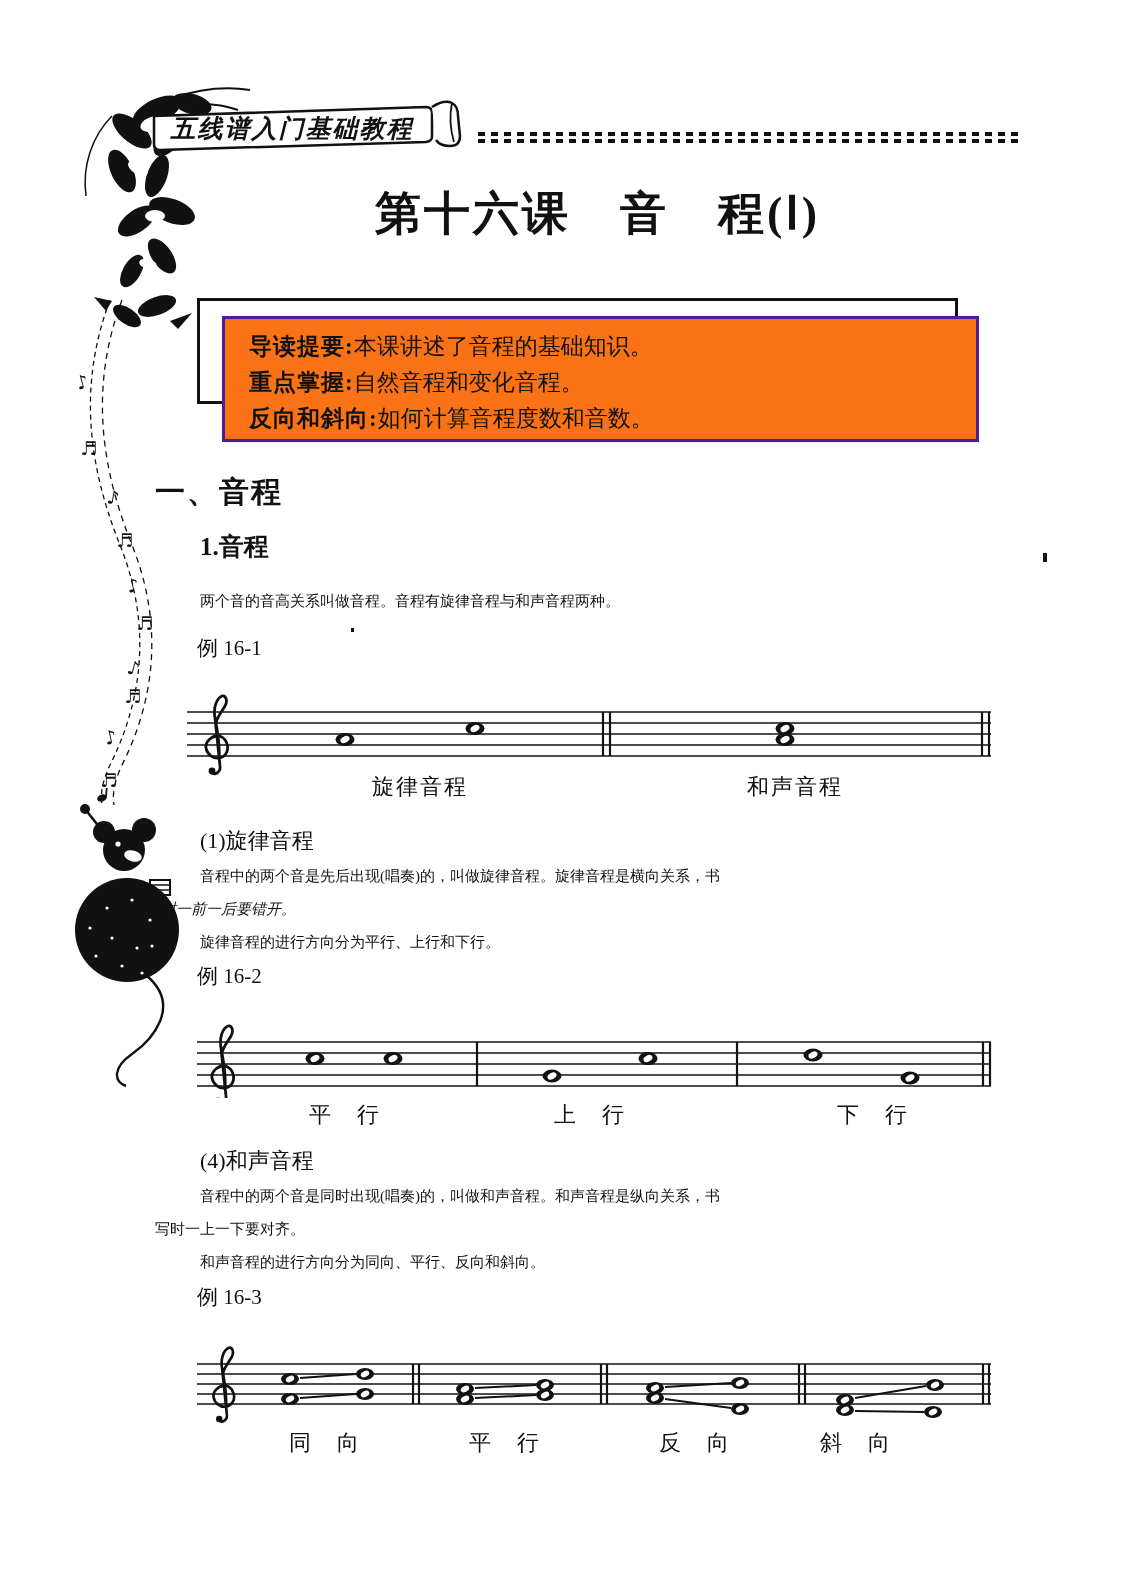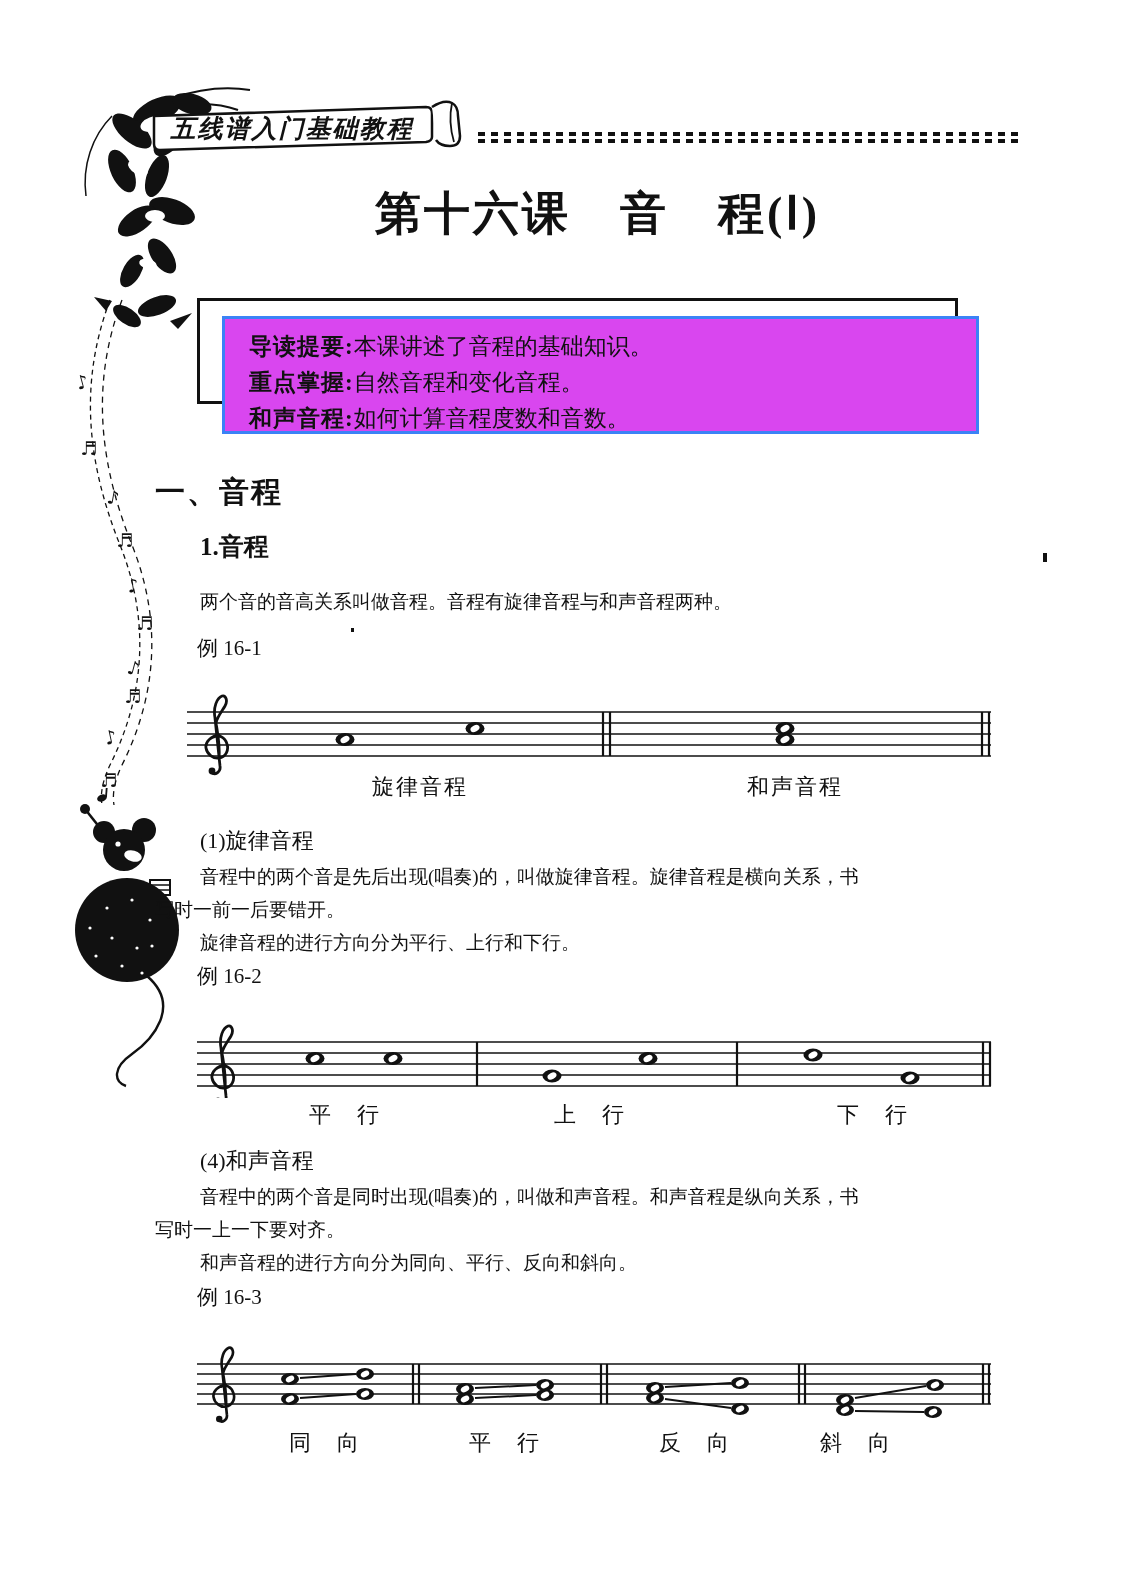--- a/index.html
+++ b/index.html
@@ -1,28 +1,28 @@
 <!DOCTYPE html>
 <html><head>
 <meta charset="utf-8">
 <style>
   html,body{margin:0;padding:0;background:#e8e8e8;}
   .page{position:relative;width:1127px;height:1577px;background:#fff;
         font-family:"Liberation Serif",serif;color:#111;overflow:hidden;}
   .abs{position:absolute;}
   .nowrap{white-space:nowrap;}
-  .body-text{font-size:19px;line-height:33px;}
+  .body-text{font-size:15px;line-height:33px;}
   .lesson-title{font-size:46px;font-weight:bold;letter-spacing:3px;text-align:center;}
   .sec-head{font-size:30px;font-weight:bold;letter-spacing:2px;}
   .sub-head{font-size:25px;font-weight:bold;}
   .sub-head2{font-size:22px;}
   .ex-label{font-size:21px;}
   .caption{font-size:22px;letter-spacing:2px;white-space:nowrap;transform:translateX(-50%);}
   .box-back{border:3px solid #111;background:#fff;}
-  .box-front{border:3px solid #3b82f6;background:#d946ef;padding:10px 0 0 24px;}
+  .box-front{border:3px solid #4c1d95;background:#f97316;padding:10px 0 8px 24px;}
   .sum-row{font-size:23px;line-height:36px;white-space:nowrap;}
   .sum-row b{letter-spacing:1px;}
   .dashes{background-image:
       repeating-linear-gradient(90deg,#111 0 7px,rgba(0,0,0,0) 7px 13px),
       repeating-linear-gradient(90deg,#111 0 7px,rgba(0,0,0,0) 7px 13px);
     background-size:100% 4px,100% 4px;background-position:0 2px,0 9px;
     background-repeat:no-repeat,no-repeat;}
   .speck{background:#111;}
   svg .staff-line{stroke:#111;stroke-width:1.7;}
   svg .barline{stroke:#111;stroke-width:2.2;}
@@ -131,21 +131,21 @@
 
   <div class="abs box-back" style="left:197px;top:298px;width:755px;height:100px;"></div>
   <div class="abs box-front" style="left:222px;top:316px;width:727px;height:102px;">
     <div class="sum-row">
       <b>导读提要:</b><span>本课讲述了音程的基础知识。</span>
     </div>
     <div class="sum-row">
       <b>重点掌握:</b><span>自然音程和变化音程。</span>
     </div>
     <div class="sum-row">
-      <b>和声音程:</b><span>如何计算音程度数和音数。</span>
+      <b>反向和斜向:</b><span>如何计算音程度数和音数。</span>
     </div>
   </div>
 
   <div class="abs sec-head nowrap" style="left:155px;top:472px;">一、音程</div>
   <div class="abs sub-head nowrap" style="left:200px;top:530px;">1.音程</div>
   <div class="abs body-text nowrap" style="left:200px;top:585px;">两个音的音高关系叫做音程。音程有旋律音程与和声音程两种。</div>
   <div class="abs ex-label nowrap" style="left:197px;top:634px;">例 16-1</div>
 
   <svg class="abs" style="left:185px;top:690px;" width="810" height="95" viewBox="0 0 810 95">
     <defs>
@@ -182,21 +182,21 @@
     <g>
       <line class="barline" x1="797" y1="22" x2="797" y2="66"></line>
       <line class="barline" x1="804" y1="22" x2="804" y2="66"></line>
     </g>
   </svg>
   <div class="abs caption" style="left:420px;top:772px;">旋律音程</div>
   <div class="abs caption" style="left:795px;top:772px;">和声音程</div>
 
   <div class="abs sub-head2 nowrap" style="left:200px;top:826px;">(1)旋律音程</div>
   <div class="abs body-text nowrap" style="left:200px;top:860px;">音程中的两个音是先后出现(唱奏)的，叫做旋律音程。旋律音程是横向关系，书</div>
-  <div class="abs body-text nowrap" style="left:155px;top:893px;">写时一前一后要错开。</div>
+  <div class="abs body-text nowrap" style="left:146px;top:893px;font-style:italic;">写时一前一后要错开。</div>
   <div class="abs body-text nowrap" style="left:200px;top:926px;">旋律音程的进行方向分为平行、上行和下行。</div>
   <div class="abs ex-label nowrap" style="left:197px;top:962px;">例 16-2</div>
 
   <svg class="abs" style="left:195px;top:1020px;" width="800" height="78" viewBox="0 0 800 78">
     <defs>
       <g id="wnB">
         <ellipse class="wn-out" rx="9.5" ry="6.5"></ellipse>
         <ellipse class="wn-in" rx="4.8" ry="3.1" transform="rotate(-28)"></ellipse>
       </g>
     </defs>

